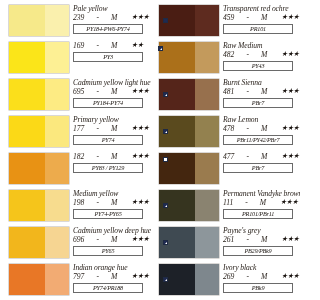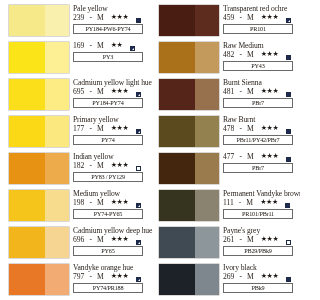--- a/index.html
+++ b/index.html
@@ -6,20 +6,21 @@
   body{
     width:300px;height:300px;overflow:hidden;
     background:#ffffff;
     font-family:"Liberation Serif", serif;
     -webkit-font-smoothing:none;
   }
   #chart{
     width:300px;height:300px;
     display:flex;
     box-sizing:border-box;
+    font-style:italic;
   }
   .column{
     width:150px;height:300px;
     display:flex;flex-direction:column;
     box-sizing:border-box;
     padding:4px 2px 0 2px;
   }
   .row{
     height:37px;
     display:flex;
@@ -48,21 +49,21 @@
     color:#241c16;
     white-space:nowrap;
     letter-spacing:-0.1px;
   }
   .cmeta{
     font-size:7.6px;
     line-height:9.5px;
     color:#241c16;
     display:flex;
     align-items:flex-end;
-    gap:5px;
+    gap:12px;
     white-space:nowrap;
   }
   .stars{
     letter-spacing:-0.4px;
     font-size:7px;
     margin-left:2px;
     color:#1a1410;
   }
   .op{
     display:inline-block;
@@ -173,21 +174,20 @@
           </div>
           <div class="pigbox">PY74</div>
         </div>
       </div>
       <div class="row">
         <div class="swatch">
           <div class="tone" style="background: rgb(232, 146, 20);"></div>
           <div class="tint" style="background: rgb(237, 171, 76);"></div>
         </div>
         <div class="info">
-          <div class="cname">Indian yellow</div>
           <div class="cmeta">
             <span>182</span>
             <span>-</span>
             <span>M</span>
             <span class="stars">★★★</span>
             <span class="op empty"></span>
           </div>
           <div class="pigbox">PY83 / PY129</div>
         </div>
       </div>
@@ -224,21 +224,21 @@
           </div>
           <div class="pigbox">PY65</div>
         </div>
       </div>
       <div class="row">
         <div class="swatch">
           <div class="tone" style="background: rgb(232, 119, 38);"></div>
           <div class="tint" style="background: rgb(242, 171, 115);"></div>
         </div>
         <div class="info">
-          <div class="cname">Vandyke orange hue</div>
+          <div class="cname">Indian orange hue</div>
           <div class="cmeta">
             <span>797</span>
             <span>-</span>
             <span>M</span>
             <span class="stars">★★★</span>
             <span class="op half"></span>
           </div>
           <div class="pigbox">PY74/PR188</div>
         </div>
       </div>
@@ -294,21 +294,21 @@
           </div>
           <div class="pigbox">PBr7</div>
         </div>
       </div>
       <div class="row">
         <div class="swatch">
           <div class="tone" style="background: rgb(90, 74, 30);"></div>
           <div class="tint" style="background: rgb(147, 129, 79);"></div>
         </div>
         <div class="info">
-          <div class="cname">Raw Burnt</div>
+          <div class="cname">Raw Lemon</div>
           <div class="cmeta">
             <span>478</span>
             <span>-</span>
             <span>M</span>
             <span class="stars">★★★</span>
             <span class="op full"></span>
           </div>
           <div class="pigbox">PBr11/PY42/PBr7</div>
         </div>
       </div>

